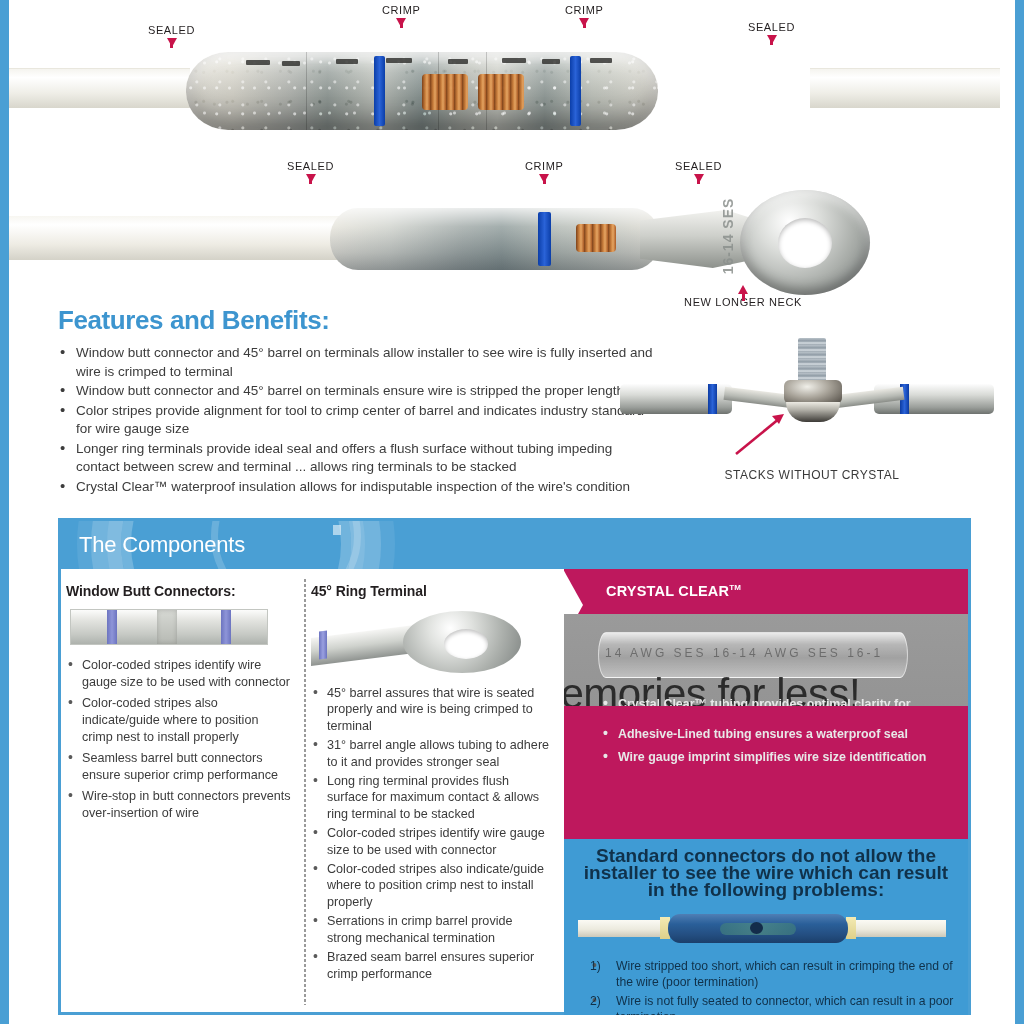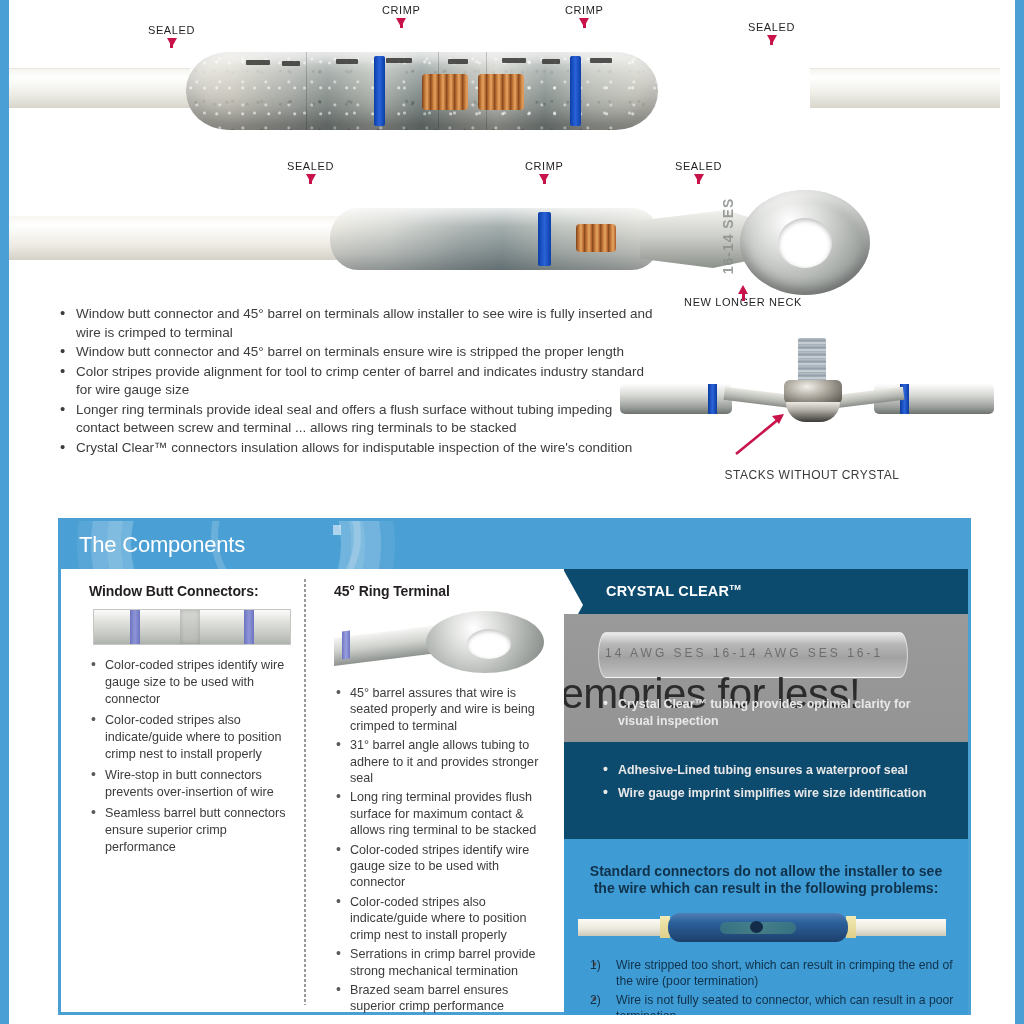--- a/index.html
+++ b/index.html
@@ -249,21 +249,21 @@
   }
   #comp-header h3 {
     position: relative; z-index: 2;
     color: #ffffff; font-size: 22px; font-weight: normal;
     letter-spacing: -.2px;
     padding: 11px 0 0 18px;
   }
 
   #comp-body { position: relative; height: 446px; display: flex; }
 
-  .comp-col { position: relative; padding: 14px 14px 0 28px; }
+  .comp-col { position: relative; padding: 14px 14px 0 5px; }
   .comp-col.c1 { width: 245px; }
   .comp-col.c2 { width: 258px; }
   .comp-col .col-title {
     font-size: 14px; font-weight: bold; color: #231f20;
     margin-bottom: 10px; letter-spacing: -.1px;
   }
   .dotted-div {
     position: absolute; top: 10px; bottom: 10px; width: 2px;
     background-image: linear-gradient(#9a9a9a 52%, transparent 52%);
     background-size: 2px 5px;
@@ -315,36 +315,36 @@
   }
   .swatch-ring .sr-hole {
     position:absolute; left:133px; top:20px; width:44px; height:30px;
     border-radius:50%; background:#ffffff;
     box-shadow: inset 0 2px 4px rgba(0,0,0,.25);
   }
 
   
   .comp-col.c3 {
     position: relative; width: 404px; padding: 0;
-    background: #0c4a6e; color: #ffffff;
+    background: #be185d; color: #ffffff;
   }
   .c3-notch {
     position: absolute; left: -1px; top: 0; width: 20px; height: 72px;
     background: #ffffff;
     clip-path: polygon(0 0, 0 100%, 100% 50%);
   }
   .c3-head { padding: 14px 0 12px 42px; }
   .c3-head .t1, .c3-head .t2 {
     font-size: 14.5px; font-weight: bold; letter-spacing: .2px;
   }
   .c3-head .t1 { margin-bottom: 3px; }
   sup.tm { font-size: 8px; vertical-align: super; }
 
   .c3-grayband {
-    position: relative; height: 128px;
+    position: relative; height: 92px;
     background: linear-gradient(180deg,#9a9a9a 0%,#949494 100%);
     overflow: hidden;
   }
   .tube-photo {
     position: absolute; left: 34px; top: 18px; width: 310px; height: 46px;
     border-radius: 8px / 23px;
     background: linear-gradient(180deg,
       rgba(255,255,255,.80) 0%, rgba(255,255,255,.30) 26%,
       rgba(255,255,255,.10) 56%, rgba(255,255,255,.40) 100%);
     border: 1px solid rgba(255,255,255,.55);
@@ -376,22 +376,22 @@
   }
   .c3-dark { padding: 14px 20px 12px 36px; }
 
   
   .c3-blue {
     position: absolute; left: 0; right: 0; bottom: 0; height: 176px;
     background: #3f9bd4; color: #10314a;
     overflow: hidden;
   }
   .c3-blue .bl-title {
-    text-align: center; font-size: 14px; font-weight: bold;
-    line-height: 17px; color: #10314a; padding: 24px 18px 0;
+    text-align: center; font-size: 19px; font-weight: bold;
+    line-height: 17px; color: #10314a; padding: 8px 18px 0;
   }
   .blue-conn-photo {
     position: relative; height: 48px; margin-top: 6px;
   }
   .bc-wire {
     position:absolute; top:16px; height:17px;
     background: linear-gradient(180deg,#fbfaf4,#eceade 55%,#ccc9ba);
   }
   .bc-body {
     position:absolute; left:104px; top:10px; width:180px; height:29px;
@@ -491,26 +491,27 @@
 <div class="callout" style="left:675px; top:160px;">
   <div class="cl-text">SEALED</div>
   <div class="cl-arrow"></div>
 </div>
 <div class="callout up" style="left:660px; top:285px; width:166px;">
   <div class="cl-arrow"></div>
   <div class="cl-text">NEW LONGER NECK</div>
 </div>
 
 <section id="features">
+  <h2>Features and Benefits:</h2>
   <ul>
     <li>Window butt connector and 45° barrel on terminals allow installer to see wire is fully inserted and wire is crimped to terminal</li>
     <li>Window butt connector and 45° barrel on terminals ensure wire is stripped the proper length</li>
     <li>Color stripes provide alignment for tool to crimp center of barrel and indicates industry standard for wire gauge size</li>
     <li>Longer ring terminals provide ideal seal and offers a flush surface without tubing impeding contact between screw and terminal ... allows ring terminals to be stacked</li>
-    <li>Crystal Clear™ connectors insulation allows for indisputable inspection of the wire's condition</li>
+    <li>Crystal Clear™ waterproof insulation allows for indisputable inspection of the wire's condition</li>
   </ul>
 </section>
 
 <div class="photo" id="stack-photo">
   <div class="st-conn" style="left:8px;  width:112px;"></div>
   <div class="st-stripe" style="left:96px;"></div>
   <div class="st-tab" style="left:112px; width:86px; transform:rotate(7deg);"></div>
   <div class="st-conn" style="left:262px; width:120px;"></div>
   <div class="st-stripe" style="left:288px;"></div>
   <div class="st-tab" style="left:206px; width:86px; transform:rotate(-7deg);"></div>
@@ -538,22 +539,22 @@
     <div class="comp-col c1">
       <div class="col-title">Window Butt Connectors:</div>
       <div class="swatch-butt">
         <div class="sb-stripe" style="left:36px"></div>
         <div class="sb-win" style="left:86px"></div>
         <div class="sb-stripe" style="left:150px"></div>
       </div>
       <ul>
         <li>Color-coded stripes identify wire gauge size to be used with connector</li>
         <li>Color-coded stripes also indicate/guide where to position crimp nest to install properly</li>
+        <li>Seamless barrel butt connectors ensure superior crimp performance</li>
         <li>Wire-stop in butt connectors prevents over-insertion of wire</li>
-        <li>Seamless barrel butt connectors ensure superior crimp performance</li>
       </ul>
       <div class="dotted-div" style="right:0;"></div>
     </div>
 
     <div class="comp-col c2">
       <div class="col-title">45° Ring Terminal</div>
       <div class="swatch-ring">
         <div class="sr-barrel"></div>
         <div class="sr-stripe"></div>
         <div class="sr-head"></div>

